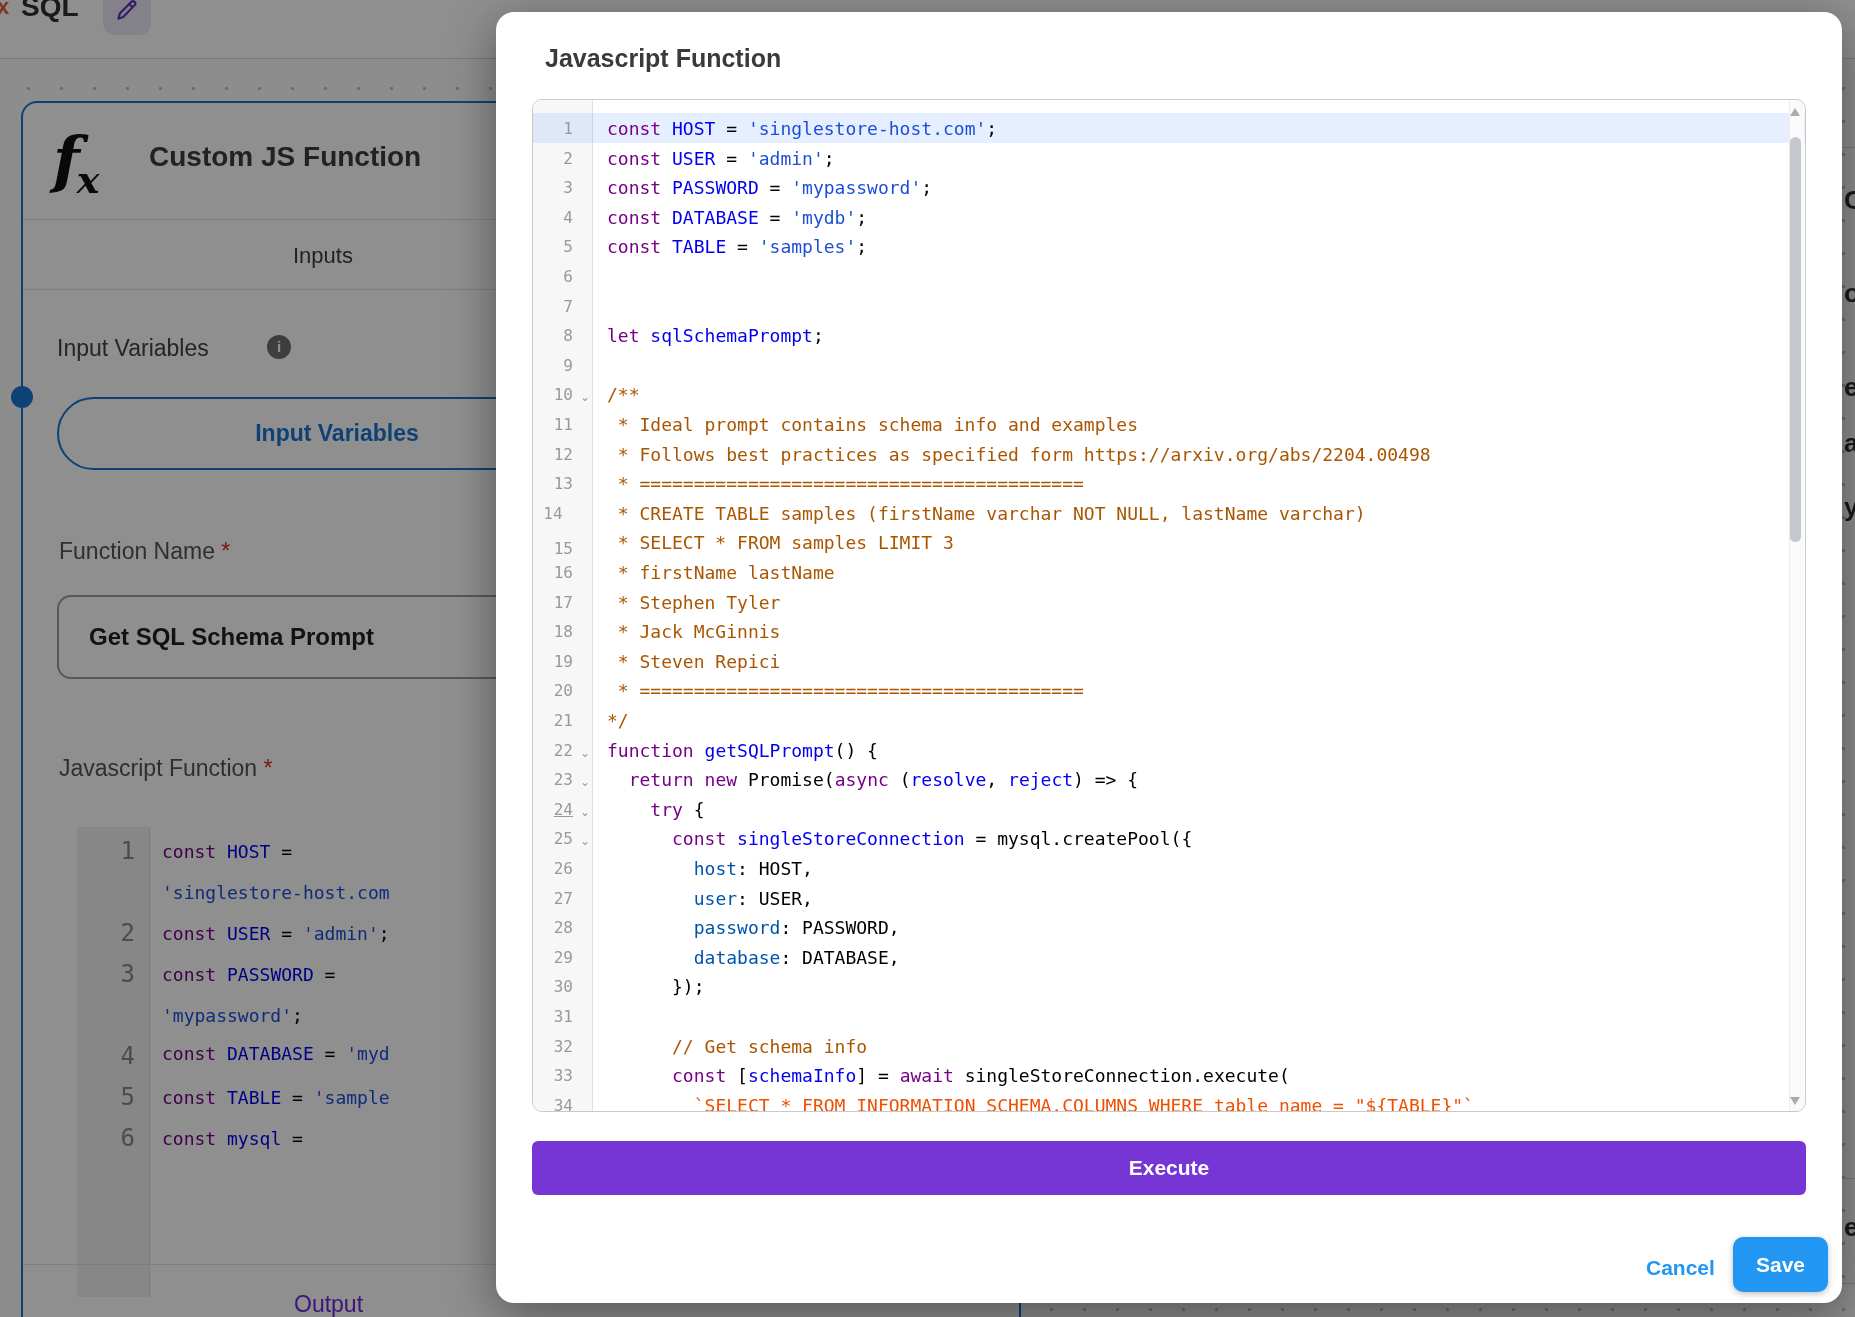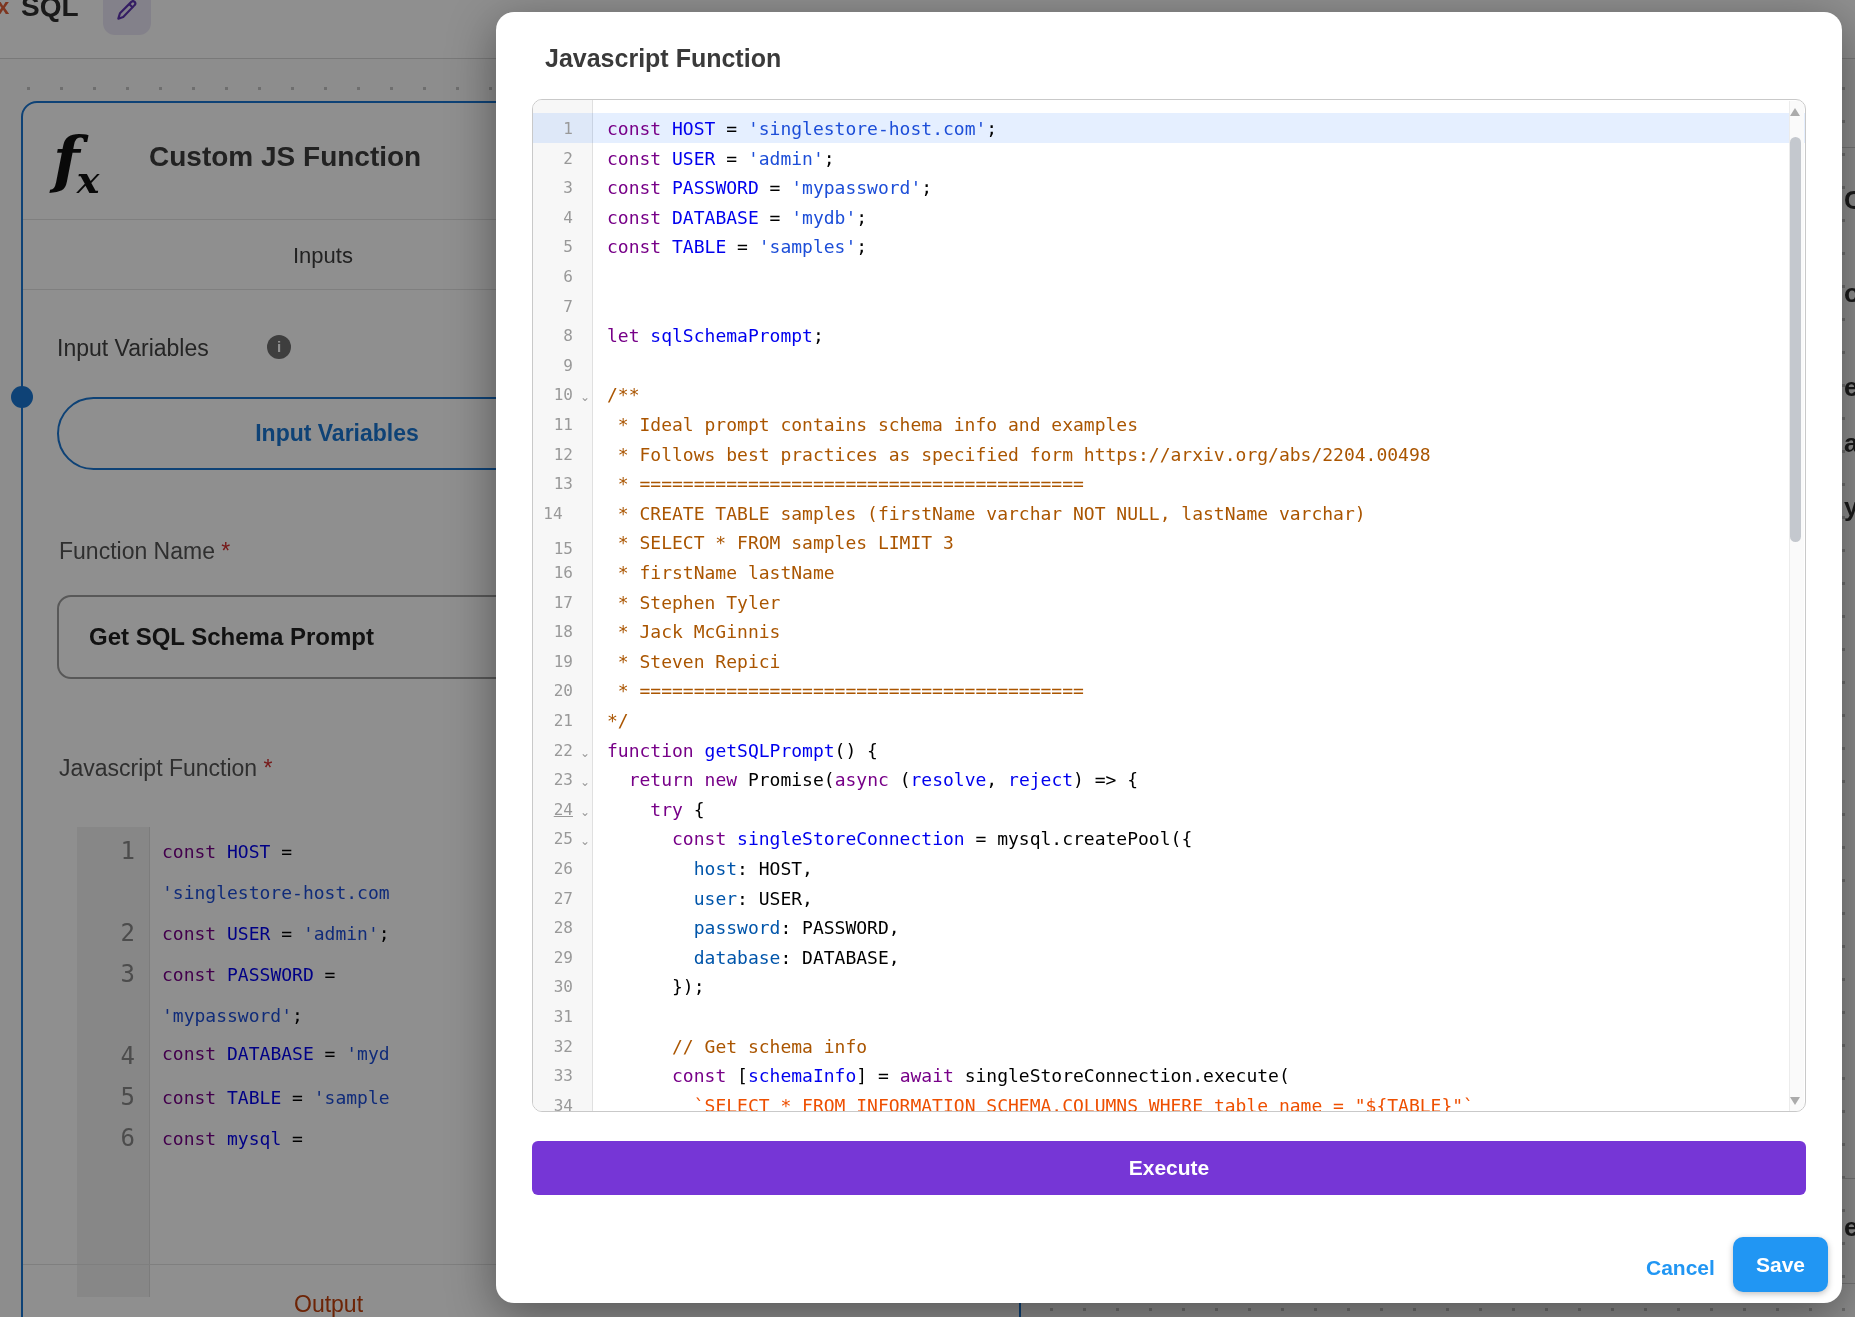--- a/index.html
+++ b/index.html
@@ -37,21 +37,21 @@
            display:flex;align-items:center;justify-content:center;}
   .fn-label{position:absolute;left:36px;top:435px;font-size:23px;color:#555;}
   .req{color:#d32f2f;}
   .fn-input{position:absolute;left:34px;top:492px;width:560px;height:84px;border:2px solid #9e9e9e;
             border-radius:14px;background:#fff;display:flex;align-items:center;padding-left:30px;
             font-size:24px;font-weight:bold;color:#212121;}
   .jsf-label{position:absolute;left:36px;top:652px;font-size:23px;color:#555;}
   .mini-editor{position:absolute;left:54px;top:724px;width:442px;height:470px;overflow:hidden;background:#fff;}
   .mini-gutter{position:absolute;left:0;top:0;width:73px;height:100%;background:#f0f0f0;border-right:1px solid #ddd;}
   .nd-div3{position:absolute;left:0;right:0;top:1161px;height:1px;background:#e2e2e2;}
-  .output-label{position:absolute;left:271px;top:1188px;font-size:23px;font-weight:500;color:#c2410c;}
+  .output-label{position:absolute;left:271px;top:1188px;font-size:23px;font-weight:500;color:#6d28d9;}
   .handle-dot{position:absolute;left:11px;top:386px;width:22px;height:22px;border-radius:50%;background:#1976d2;}
 
   .right-frags span{position:absolute;font-size:26px;font-weight:bold;color:#2f2f2f;}
   .rf-line{position:absolute;height:1px;background:#d0d0d0;left:1842px;width:13px;}
 
   
   .overlay{position:absolute;inset:0;background:rgba(0,0,0,0.44);}
 
   
   .modal{position:absolute;left:496px;top:12px;width:1346px;height:1291px;background:#ffffff;

